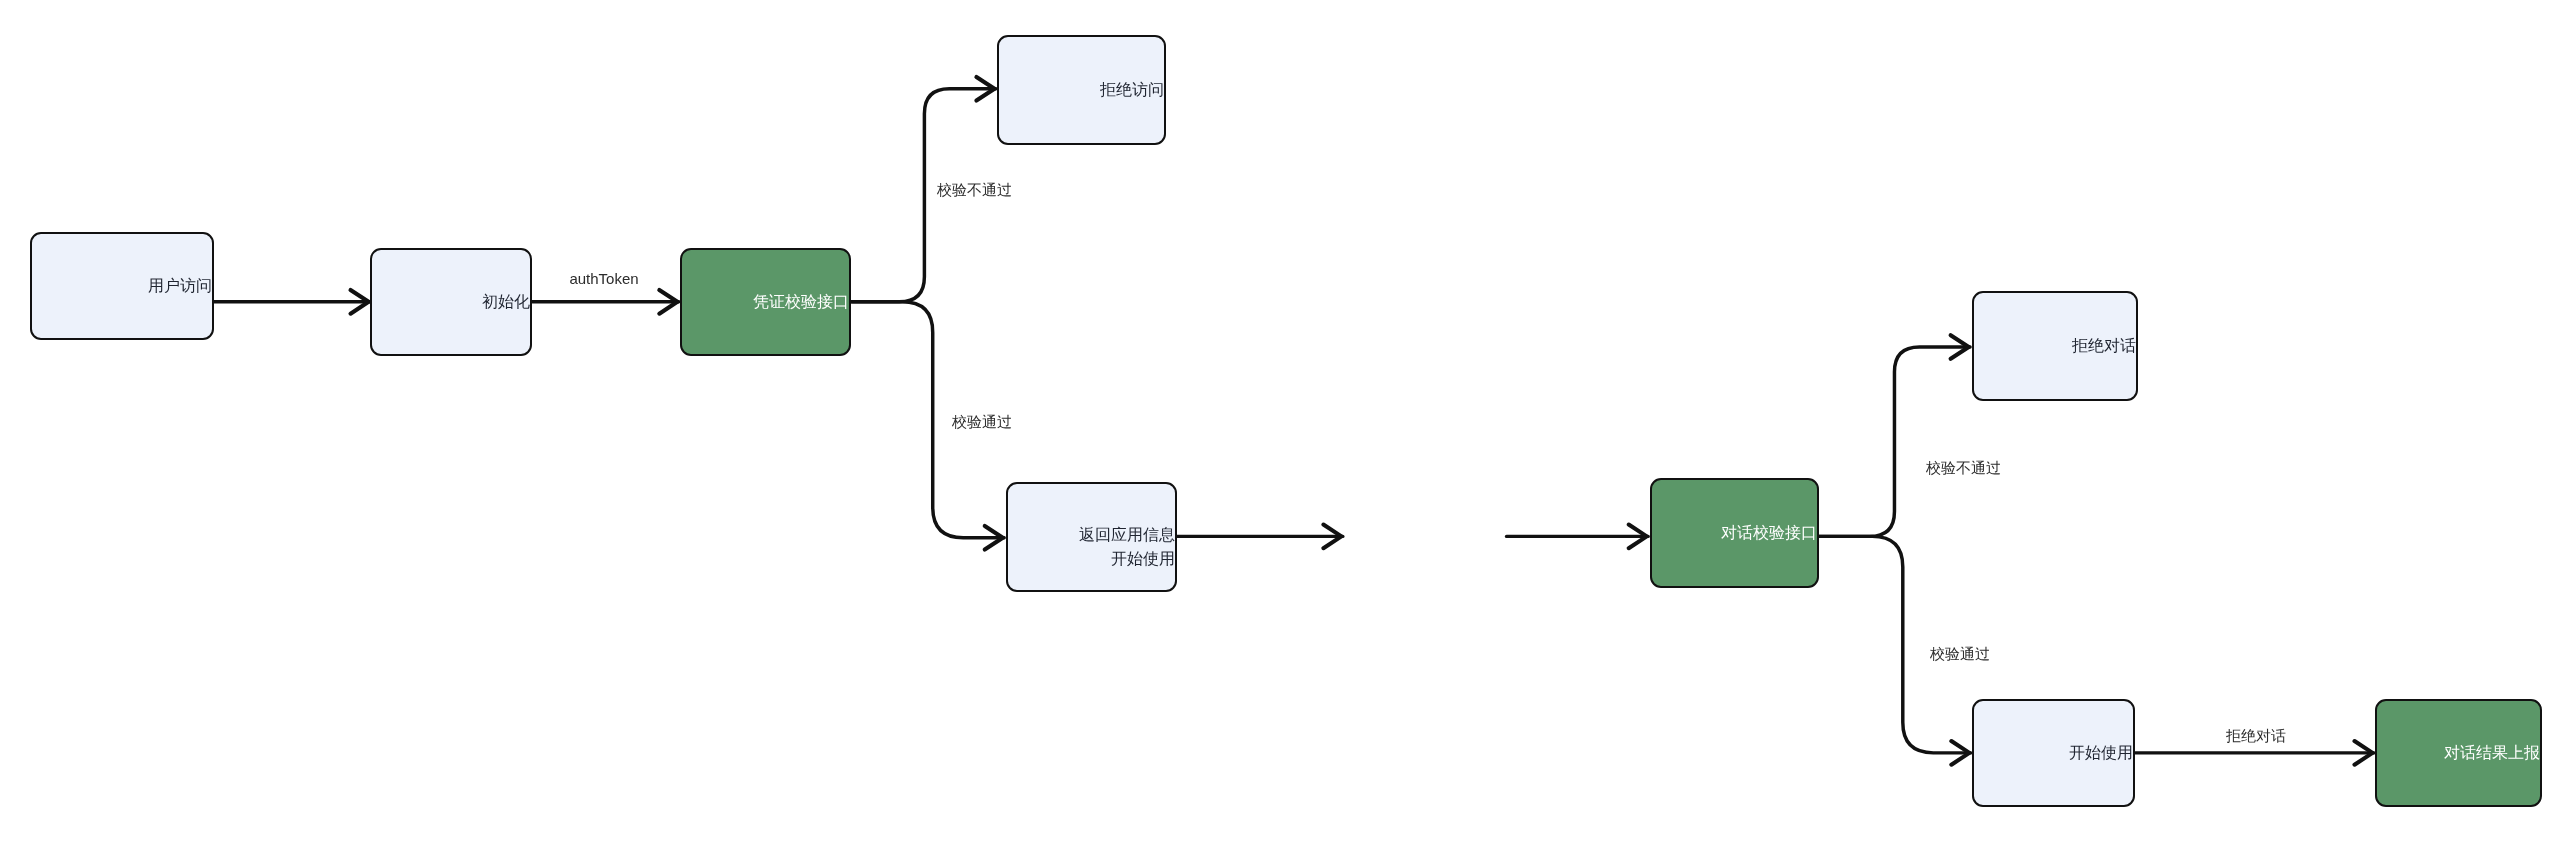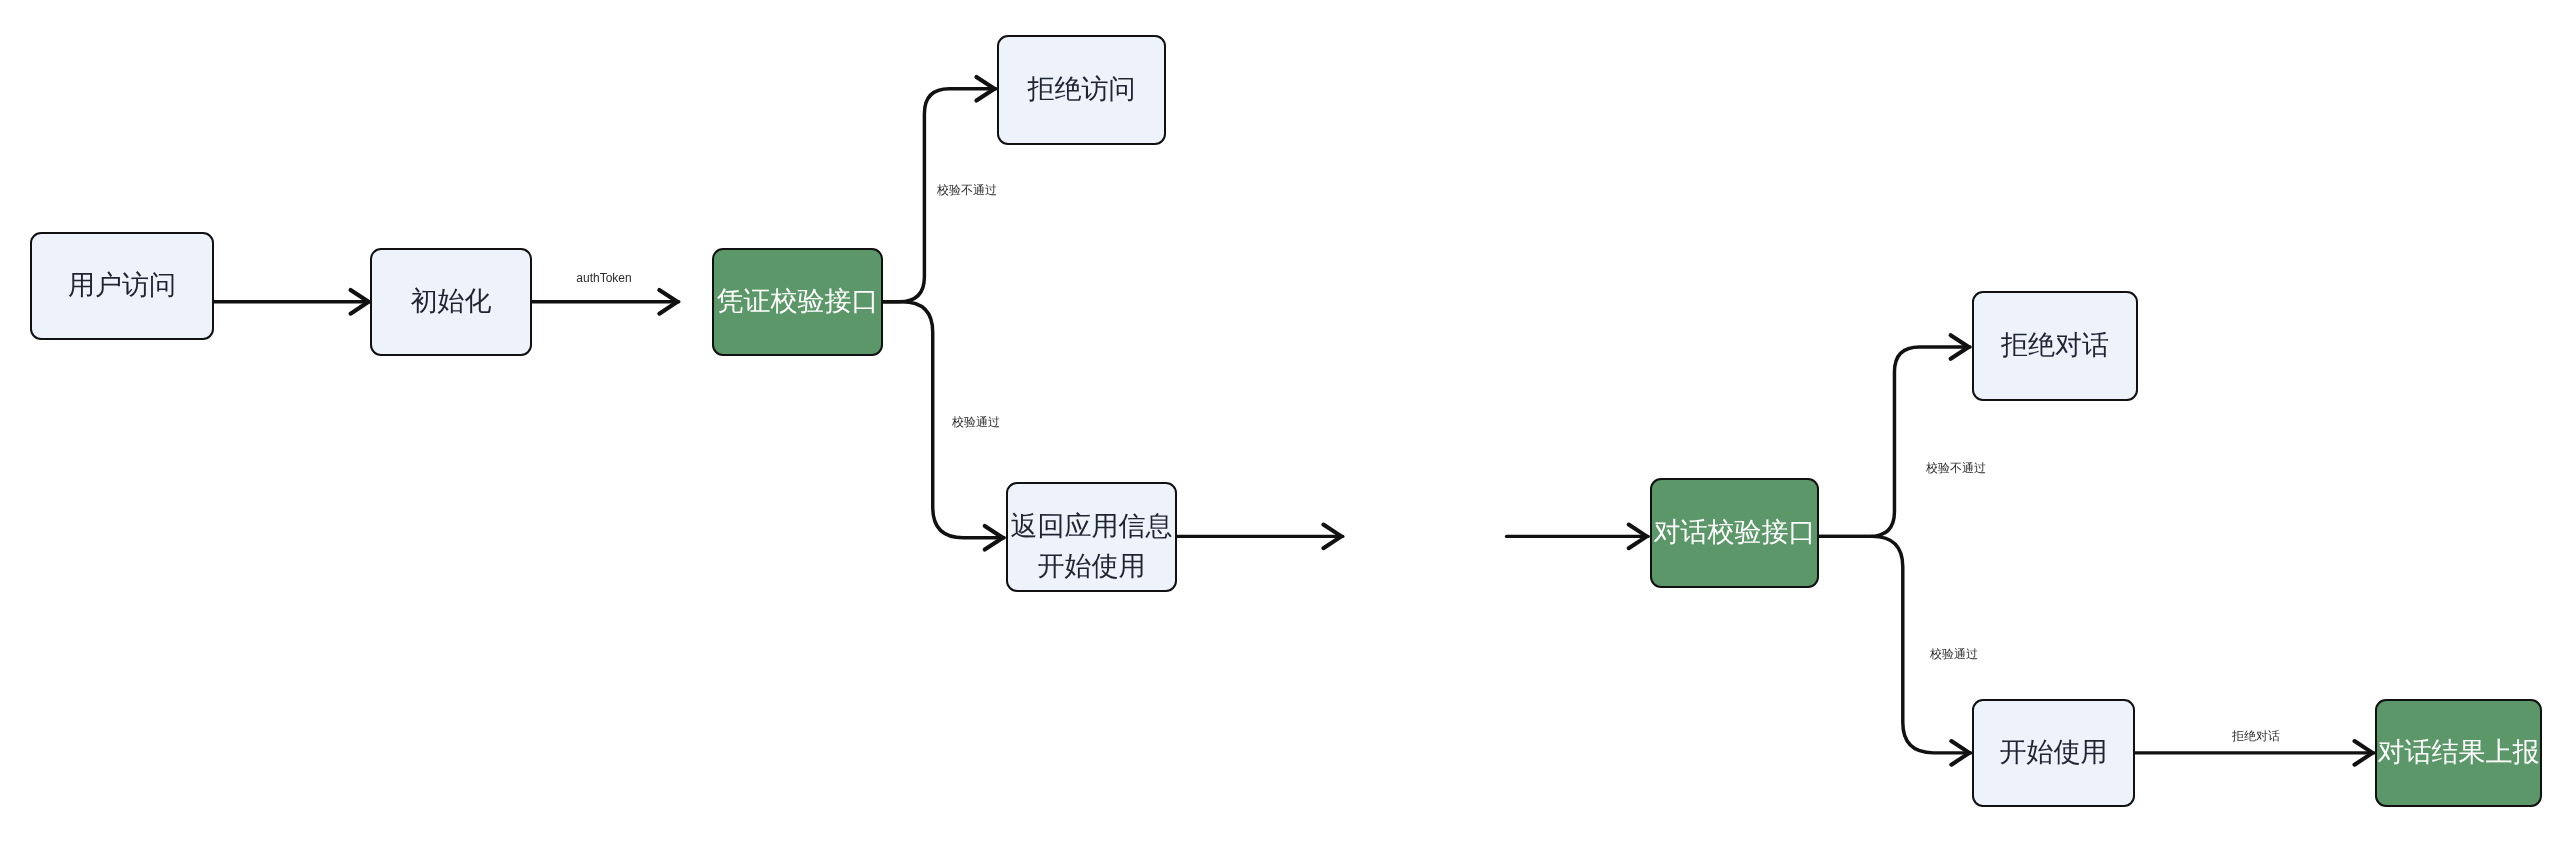--- a/index.html
+++ b/index.html
@@ -37,33 +37,33 @@
   }
   .node {
     position: absolute;
     box-sizing: border-box;
     border: 2.8px solid #111111;
     border-radius: 11px;
     background: #edf2fb;
     color: #1f2430;
     display: flex;
     flex-direction: column;
-    align-items: center;
+    align-items: flex-end;
     justify-content: center;
     text-align: center;
-    font-size: 27px;
+    font-size: 16px;
     line-height: 1.45;
   }
   .node.accent {
     background: #5b9768;
     color: #ffffff;
   }
   .edge-label {
     position: absolute;
-    font-size: 12px;
+    font-size: 15px;
     color: #2b2b2b;
     white-space: nowrap;
     transform: translateY(-50%);
   }
   .edge-label.centered {
     transform: translate(-50%, -50%);
   }
 </style>
 </head>
 <body>
@@ -101,21 +101,21 @@
   </svg>
 
   <div class="node" style="left:30px; top:232px; width:184px; height:108px;">
     <span>用户访问</span>
   </div>
 
   <div class="node" style="left:370px; top:248px; width:162px; height:108px;">
     <span>初始化</span>
   </div>
 
-  <div class="node accent" style="left:680px; top:248px; width:171px; height:108px;margin-left:32px;">
+  <div class="node accent" style="left:680px; top:248px; width:171px; height:108px;">
     <span>凭证校验接口</span>
   </div>
 
   <div class="node" style="left:997px; top:35px; width:169px; height:110px;">
     <span>拒绝访问</span>
   </div>
 
   <div class="node" style="left:1006px; top:482px; width:171px; height:110px;">
     <span style="display:block;margin-top:19px;">返回应用信息</span>
     <span style="display:block;">开始使用</span>

